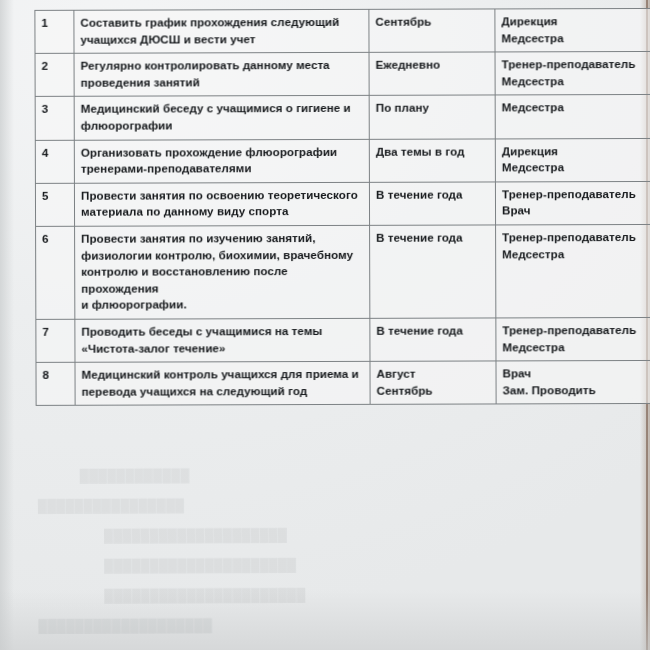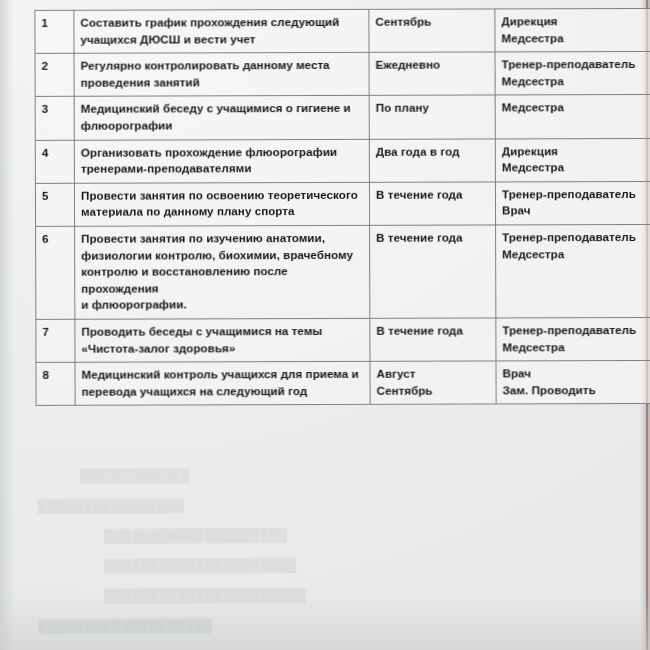--- a/index.html
+++ b/index.html
@@ -192,71 +192,71 @@
 
         <tr class="r4">
           <td class="c-num">
               <span class="ln">4</span>
             </td>
           <td class="c-task">
               <span class="ln">Организовать прохождение флюорографии</span>
               <span class="ln">тренерами-преподавателями</span>
             </td>
           <td class="c-when">
-              <span class="ln">Два года в год</span>
+              <span class="ln">Два темы в год</span>
             </td>
           <td class="c-who">
               <span class="ln">Дирекция</span>
               <span class="ln">Медсестра</span>
             </td>
         </tr>
 
         <tr class="r5">
           <td class="c-num">
               <span class="ln">5</span>
             </td>
           <td class="c-task">
               <span class="ln">Провести занятия по освоению теоретического</span>
-              <span class="ln">материала по данному плану спорта</span>
+              <span class="ln">материала по данному виду спорта</span>
             </td>
           <td class="c-when">
               <span class="ln">В течение года</span>
             </td>
           <td class="c-who">
               <span class="ln">Тренер-преподаватель</span>
               <span class="ln">Врач</span>
             </td>
         </tr>
 
         <tr class="r6">
           <td class="c-num">
               <span class="ln">6</span>
             </td>
           <td class="c-task">
-              <span class="ln">Провести занятия по изучению анатомии,</span>
+              <span class="ln">Провести занятия по изучению занятий,</span>
               <span class="ln">физиологии контролю, биохимии, врачебному</span>
               <span class="ln">контролю и восстановлению после прохождения</span>
               <span class="ln">и флюорографии.</span>
             </td>
           <td class="c-when">
               <span class="ln">В течение года</span>
             </td>
           <td class="c-who">
               <span class="ln">Тренер-преподаватель</span>
               <span class="ln">Медсестра</span>
             </td>
         </tr>
 
         <tr class="r7">
           <td class="c-num">
               <span class="ln">7</span>
             </td>
           <td class="c-task">
               <span class="ln">Проводить беседы с учащимися на темы</span>
-              <span class="ln">«Чистота-залог здоровья»</span>
+              <span class="ln">«Чистота-залог течение»</span>
             </td>
           <td class="c-when">
               <span class="ln">В течение года</span>
             </td>
           <td class="c-who">
               <span class="ln">Тренер-преподаватель</span>
               <span class="ln">Медсестра</span>
             </td>
         </tr>
 

